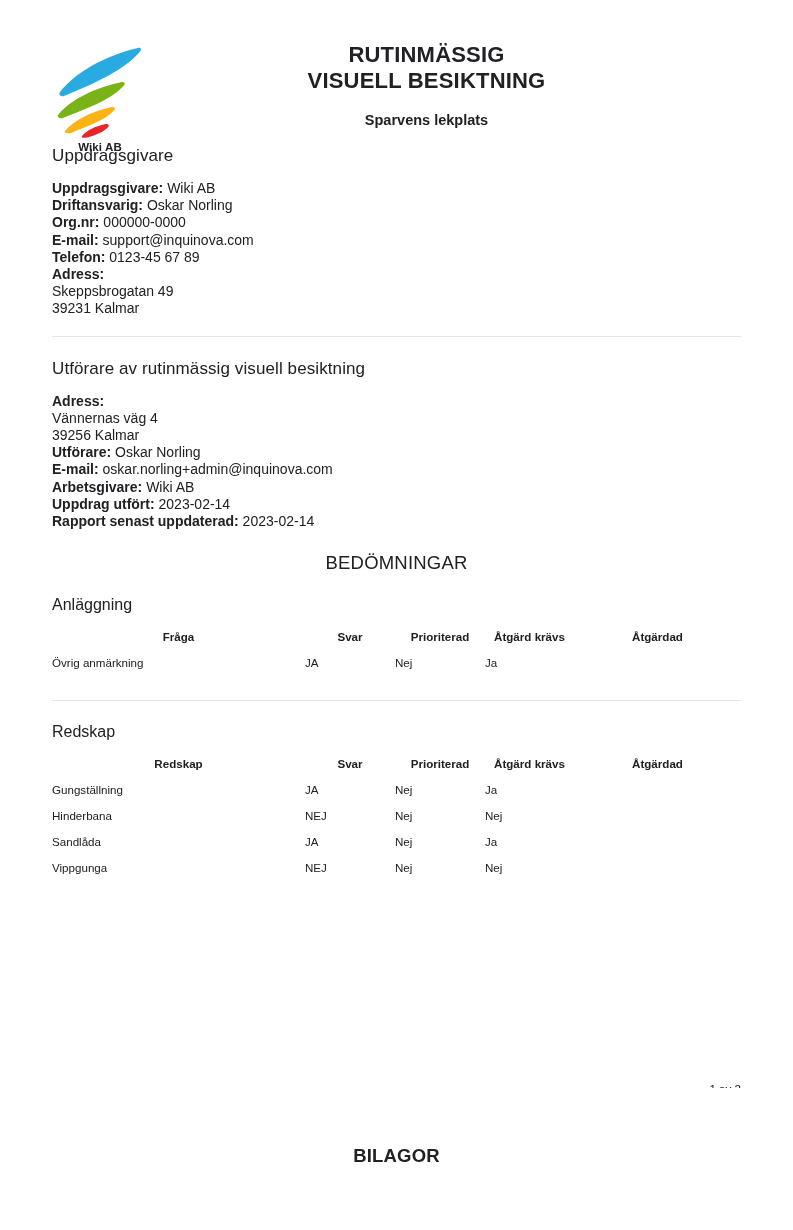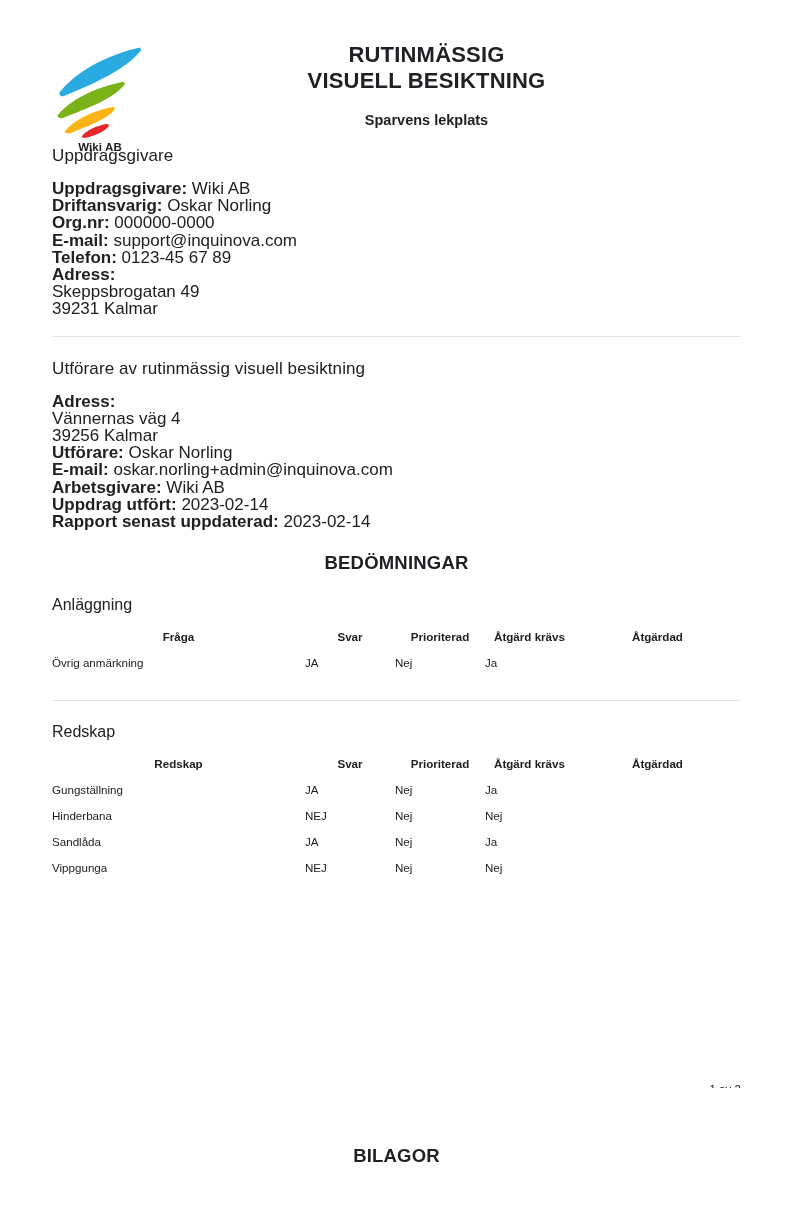--- a/index.html
+++ b/index.html
@@ -80,41 +80,41 @@
   
   .section { padding-top: 6px; }
   .section-heading {
     font-size: 17px;
     font-weight: normal;
     color: #202124;
     margin: 0 0 14px 0;
     letter-spacing: .1px;
   }
   .kv-list {
-    font-size: 17px;
+    font-size: 14px;
     line-height: 17.2px;
     color: #202124;
   }
   .kv-row { white-space: nowrap; }
   .kv-label { font-weight: bold; }
   .kv-value { font-weight: normal; }
   .plain-row { font-weight: normal; }
 
   .rule {
     border: 0;
     border-top: 1px solid #e4e5e6;
     margin: 18px 0 16px 0;
     height: 0;
   }
 
   
   .big-center-heading {
     text-align: center;
     font-size: 18.5px;
-    font-weight: bold;
+    font-weight: normal;
     color: #202124;
     margin: 22px 0 16px 0;
     letter-spacing: .2px;
   }
   .sub-heading {
     font-size: 16px;
     font-weight: normal;
     color: #202124;
     margin: 0 0 16px 0;
   }

